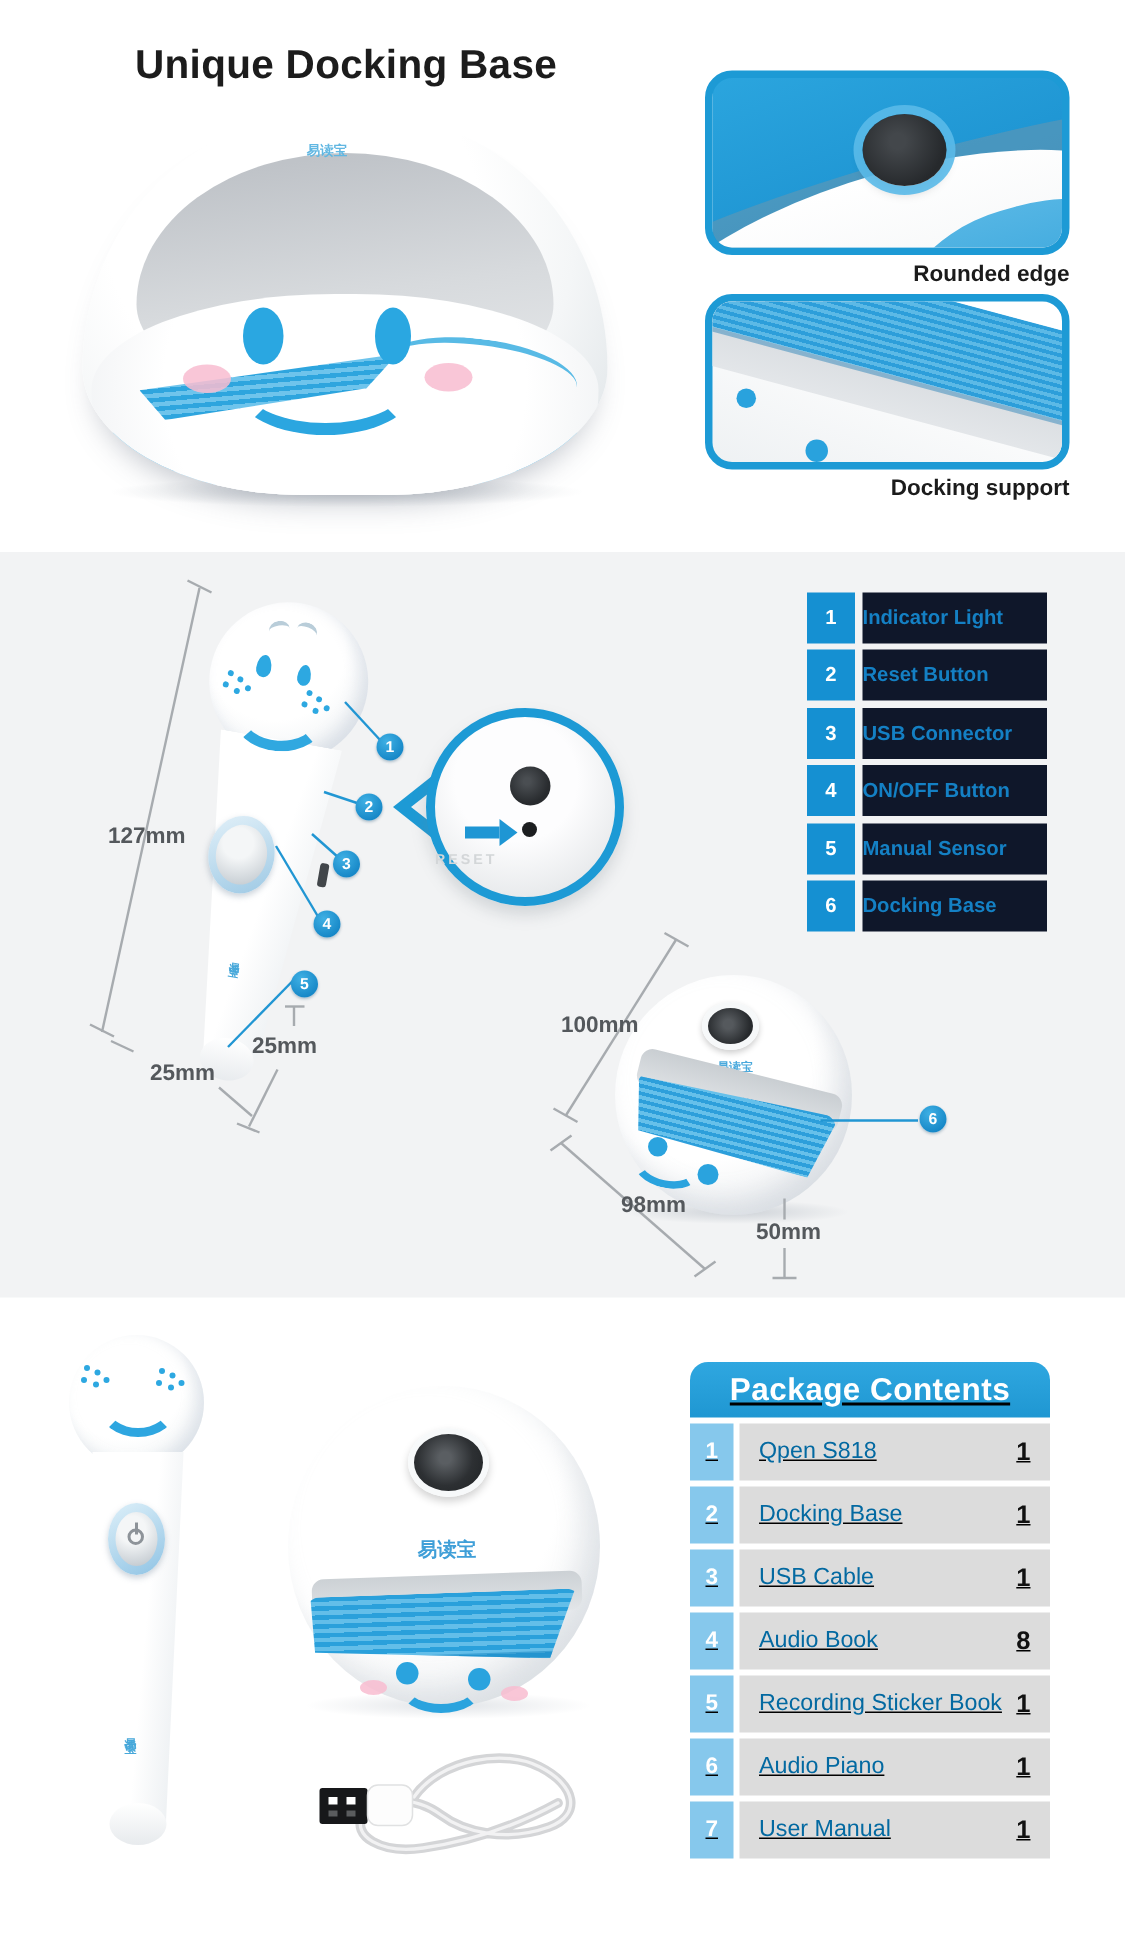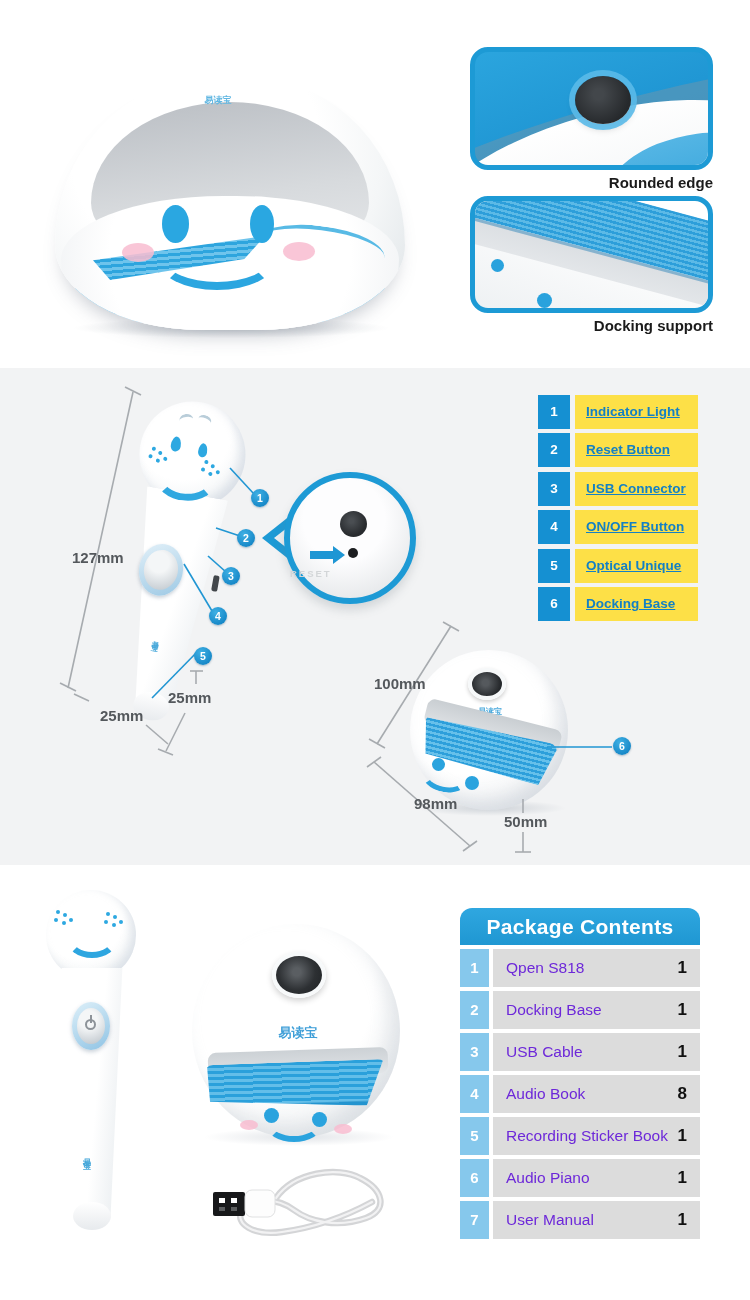--- a/index.html
+++ b/index.html
@@ -89,22 +89,22 @@
       color:#d3d6d8;letter-spacing:2px;}
   .co{width:18px;height:18px;border-radius:50%;color:#fff;font-size:10.5px;font-weight:bold;
       line-height:18px;text-align:center;
       background:radial-gradient(circle at 38% 30%,#3fb0e4,#1687c7 75%);
       box-shadow:0 1px 2px rgba(0,60,100,.3);}
   .dim{font-size:15px;font-weight:bold;color:#54585c;}
   .legend{left:538px;top:395px;width:160px;}
   .lrow{display:flex;height:34px;margin-bottom:4.4px;}
   .lnum{width:32px;background:#1590d2;color:#fff;font-size:13.5px;font-weight:bold;
       text-align:center;line-height:34px;}
-  .llab{flex:1;margin-left:5px;background:#fde047;color:#1480c4;font-size:13.5px;font-weight:bold;
-      line-height:34px;padding-left:11px;text-decoration:underline;}
+  .llab{flex:1;margin-left:5px;background:#0f172a;color:#1480c4;font-size:13.5px;font-weight:bold;
+      line-height:34px;padding-left:0;}
   .ball1{left:410px;top:650px;width:160px;height:168px;}
   .b1-shadow{left:6px;top:150px;width:150px;height:16px;border-radius:50%;
       background:radial-gradient(closest-side,rgba(150,160,172,.4),rgba(150,160,172,0));}
   .b1-body{left:0;top:0;width:158px;height:160px;border-radius:50%;
       background:radial-gradient(circle at 36% 30%,#ffffff 50%,#eef0f2 78%,#d9dde1);
       box-shadow:inset -8px -10px 16px rgba(180,190,200,.35);}
   .b1-hole{left:58px;top:18px;width:38px;height:32px;border-radius:50%;box-sizing:border-box;
       border:4px solid #f6f8f9;background:radial-gradient(circle at 45% 45%,#55595d 15%,#26292c 70%);
       box-shadow:0 2px 4px rgba(0,0,0,.2);}
   .b1-logo{left:48px;top:56px;width:64px;text-align:center;font-size:8px;font-weight:bold;color:#4aa9dc;}
@@ -145,35 +145,36 @@
       box-shadow:0 3px 6px rgba(0,0,0,.18);}
   .b2-logo{left:74px;top:100px;width:64px;text-align:center;font-size:13px;font-weight:bold;color:#3f9fd8;}
   .b2-wedge{left:16px;top:126px;width:180px;height:26px;border-radius:8px;transform:rotate(-2deg);
       background:linear-gradient(#ccd1d5,#e2e5e8);}
   .b2-band{left:12px;top:138px;width:184px;height:46px;border-radius:10px;transform:rotate(-2deg);
       clip-path:polygon(2% 0,98% 0,88% 100%,3% 80%);
       background:repeating-linear-gradient(180deg,#2aa0db 0 3px,#63bee9 3px 6px);
       box-shadow:inset 0 -5px 0 rgba(31,140,198,.6);}
   .b2-smile{left:74px;top:184px;width:56px;height:34px;box-sizing:border-box;border:6px solid transparent;
       border-bottom-color:#2aa3de;border-radius:50%;}
-  .pkg{left:460px;top:908px;width:240px;}
+  .pkg{left:460px;top:908px;width:240px;text-decoration:underline;}
   .pkg-head{height:37px;background:linear-gradient(#2fa7e0,#1f97d2);border-radius:12px 12px 0 0;
       color:#fff;font-size:21px;font-weight:bold;text-align:center;line-height:37px;letter-spacing:.3px;}
   .prow{display:flex;height:38px;margin-top:4px;}
   .pnum{width:29px;background:#86c8ec;color:#fff;font-size:15px;font-weight:bold;
       text-align:center;line-height:38px;}
   .plab{flex:1;margin-left:4px;background:#dcdcdc;display:flex;align-items:center;}
-  .pname{font-size:15.5px;color:#6d28d9;padding-left:13px;line-height:38px;}
+  .pname{font-size:15.5px;color:#0369a1;padding-left:13px;line-height:38px;}
   .pqty{margin-left:auto;font-size:17px;font-weight:bold;color:#111;padding-right:13px;}
 </style>
 </head>
 <body>
 
 <div id="canvas">
 
+  <div class="abs page-title">Unique Docking Base</div>
 
   <div class="abs dome-wrap">
     <div class="abs dome-shadow"></div>
     <div class="abs dome-body">
       <div class="abs dome-blue"></div>
       <div class="abs dome-foot"></div>
       <div class="abs dome-opening"></div>
       <div class="abs dome-lip"></div>
       <div class="abs dome-lipline"></div>
       <div class="abs dome-pad"></div>
@@ -300,21 +301,21 @@
     <div class="lrow">
         <div class="lnum">3</div>
         <div class="llab">USB Connector</div>
       </div>
     <div class="lrow">
         <div class="lnum">4</div>
         <div class="llab">ON/OFF Button</div>
       </div>
     <div class="lrow">
         <div class="lnum">5</div>
-        <div class="llab">Optical Unique</div>
+        <div class="llab">Manual Sensor</div>
       </div>
     <div class="lrow">
         <div class="lnum">6</div>
         <div class="llab">Docking Base</div>
       </div>
   </div>
 
   <div class="abs pen2">
     <div class="abs p2-head"></div>
     <div class="abs p2-body"></div>

